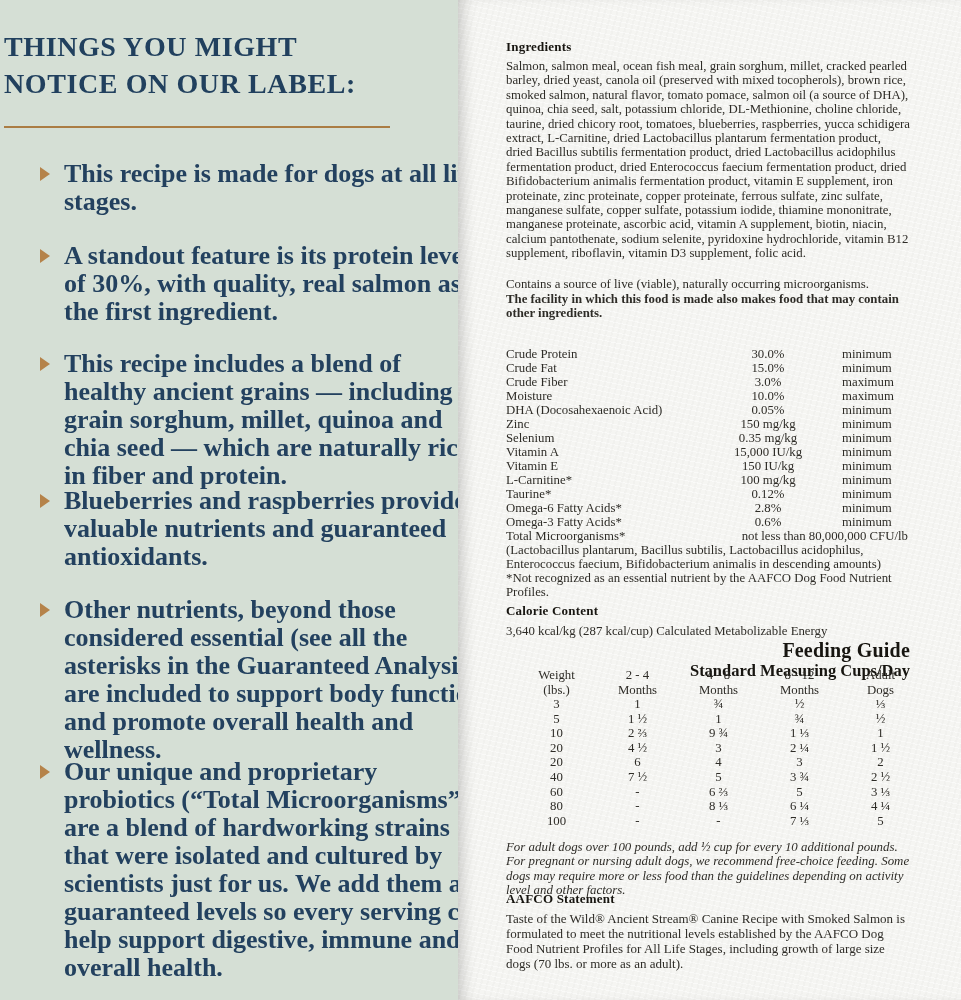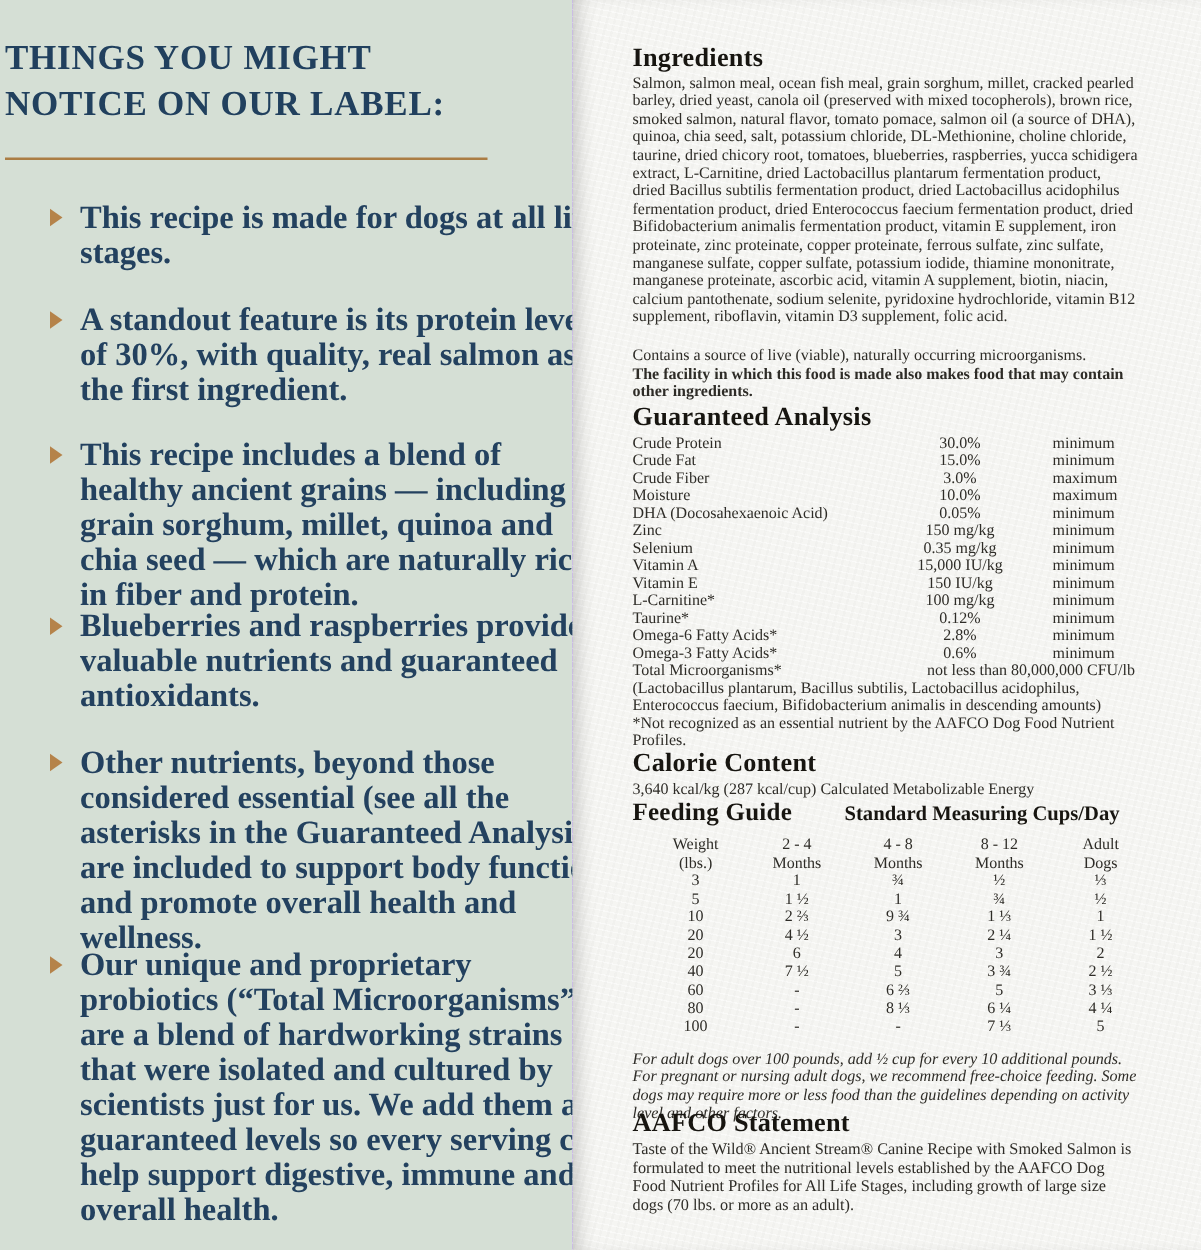--- a/index.html
+++ b/index.html
@@ -1,20 +1,20 @@
 <!DOCTYPE html>
 <html><head>
 <meta charset="utf-8">
 <style>
   html,body{margin:0;padding:0;}
   .page{
     position:relative;
     width:961px;height:1000px;
     overflow:hidden;
-    background:#6d28d9;
+    background:#f97316;
     font-family:"Liberation Serif","DejaVu Serif",serif;
   }
   
   .left-panel{
     position:absolute;left:0;top:0;width:458px;height:1000px;
     background:#d5dfd5;
   }
   .left-title{
     position:absolute;left:4px;top:28px;width:440px;
     margin:0;
@@ -48,39 +48,39 @@
     background:#f5f5f2;
     background-image:
       repeating-linear-gradient(105deg, rgba(0,0,0,0.014) 0 2px, rgba(0,0,0,0) 2px 6px),
       repeating-linear-gradient(12deg, rgba(255,255,255,0.5) 0 1px, rgba(0,0,0,0) 1px 5px);
     box-shadow:inset 12px 0 16px -9px rgba(0,0,0,0.22);
     color:#2e2c27;
   }
   .sec{position:absolute;left:48px;width:404px;}
   .sec-heading{
     margin:0;
-    font-size:21px;line-height:21px;font-weight:700;
+    font-size:13px;line-height:21px;font-weight:700;
     color:#171510;letter-spacing:.2px;
   }
   .body-text{
     margin:0;
     font-size:12.8px;line-height:14.4px;
   }
   .bold-note{font-weight:700;line-height:14.2px;}
   
   .ga-block{font-size:12.8px;line-height:14px;}
   .ga-row{display:flex;padding-right:8px;}
   .ga-label{flex:1;}
   .ga-value{width:120px;text-align:center;white-space:nowrap;}
   .ga-qual{width:60px;margin-left:14px;}
   .ga-micro{display:flex;padding-right:2px;gap:16px;}
   .ga-micro .ga-label{flex:none;}
   .ga-micro .micro-value{flex:1;text-align:right;white-space:nowrap;}
   
-  .fg-heading-row{display:flex;align-items:flex-end;}
+  .fg-heading-row{display:flex;align-items:flex-end;flex-direction:column;}
   .fg-subheading{
     margin-left:42px;
     font-size:16.5px;font-weight:700;color:#171510;
   }
   .fg-grid{
     position:absolute;left:58px;width:405px;
     display:grid;grid-template-columns:repeat(5,1fr);
     text-align:center;
     font-size:12.8px;
   }
@@ -125,21 +125,20 @@
     </div>
   </aside>
 
   <main class="right-panel">
 
     <h2 class="sec sec-heading" style="top:36px">Ingredients</h2>
     <p class="sec body-text" style="top:59px">Salmon, salmon meal, ocean fish meal, grain sorghum, millet, cracked pearled barley, dried yeast, canola oil (preserved with mixed tocopherols), brown rice, smoked salmon, natural flavor, tomato pomace, salmon oil (a source of DHA), quinoa, chia seed, salt, potassium chloride, DL-Methionine, choline chloride, taurine, dried chicory root, tomatoes, blueberries, raspberries, yucca schidigera extract, L-Carnitine, dried Lactobacillus plantarum fermentation product, dried Bacillus subtilis fermentation product, dried Lactobacillus acidophilus fermentation product, dried Enterococcus faecium fermentation product, dried Bifidobacterium animalis fermentation product, vitamin E supplement, iron proteinate, zinc proteinate, copper proteinate, ferrous sulfate, zinc sulfate, manganese sulfate, copper sulfate, potassium iodide, thiamine mononitrate, manganese proteinate, ascorbic acid, vitamin A supplement, biotin, niacin, calcium pantothenate, sodium selenite, pyridoxine hydrochloride, vitamin B12 supplement, riboflavin, vitamin D3 supplement, folic acid.</p>
     <p class="sec body-text bold-note" style="top:292px">The facility in which this food is made also makes food that may contain other ingredients.</p>
     <p class="sec body-text" style="top:277px">Contains a source of live (viable), naturally occurring microorganisms.</p>
 
-    <h2 class="sec sec-heading" style="top:323px">Guaranteed Analysis</h2>
     <div class="sec ga-block" style="top:347px">
       <div class="ga-row">
           <span class="ga-label">Crude Protein</span>
           <span class="ga-value">30.0%</span>
           <span class="ga-qual">minimum</span>
         </div>
       <div class="ga-row">
           <span class="ga-label">Crude Fat</span>
           <span class="ga-value">15.0%</span>
           <span class="ga-qual">minimum</span>

